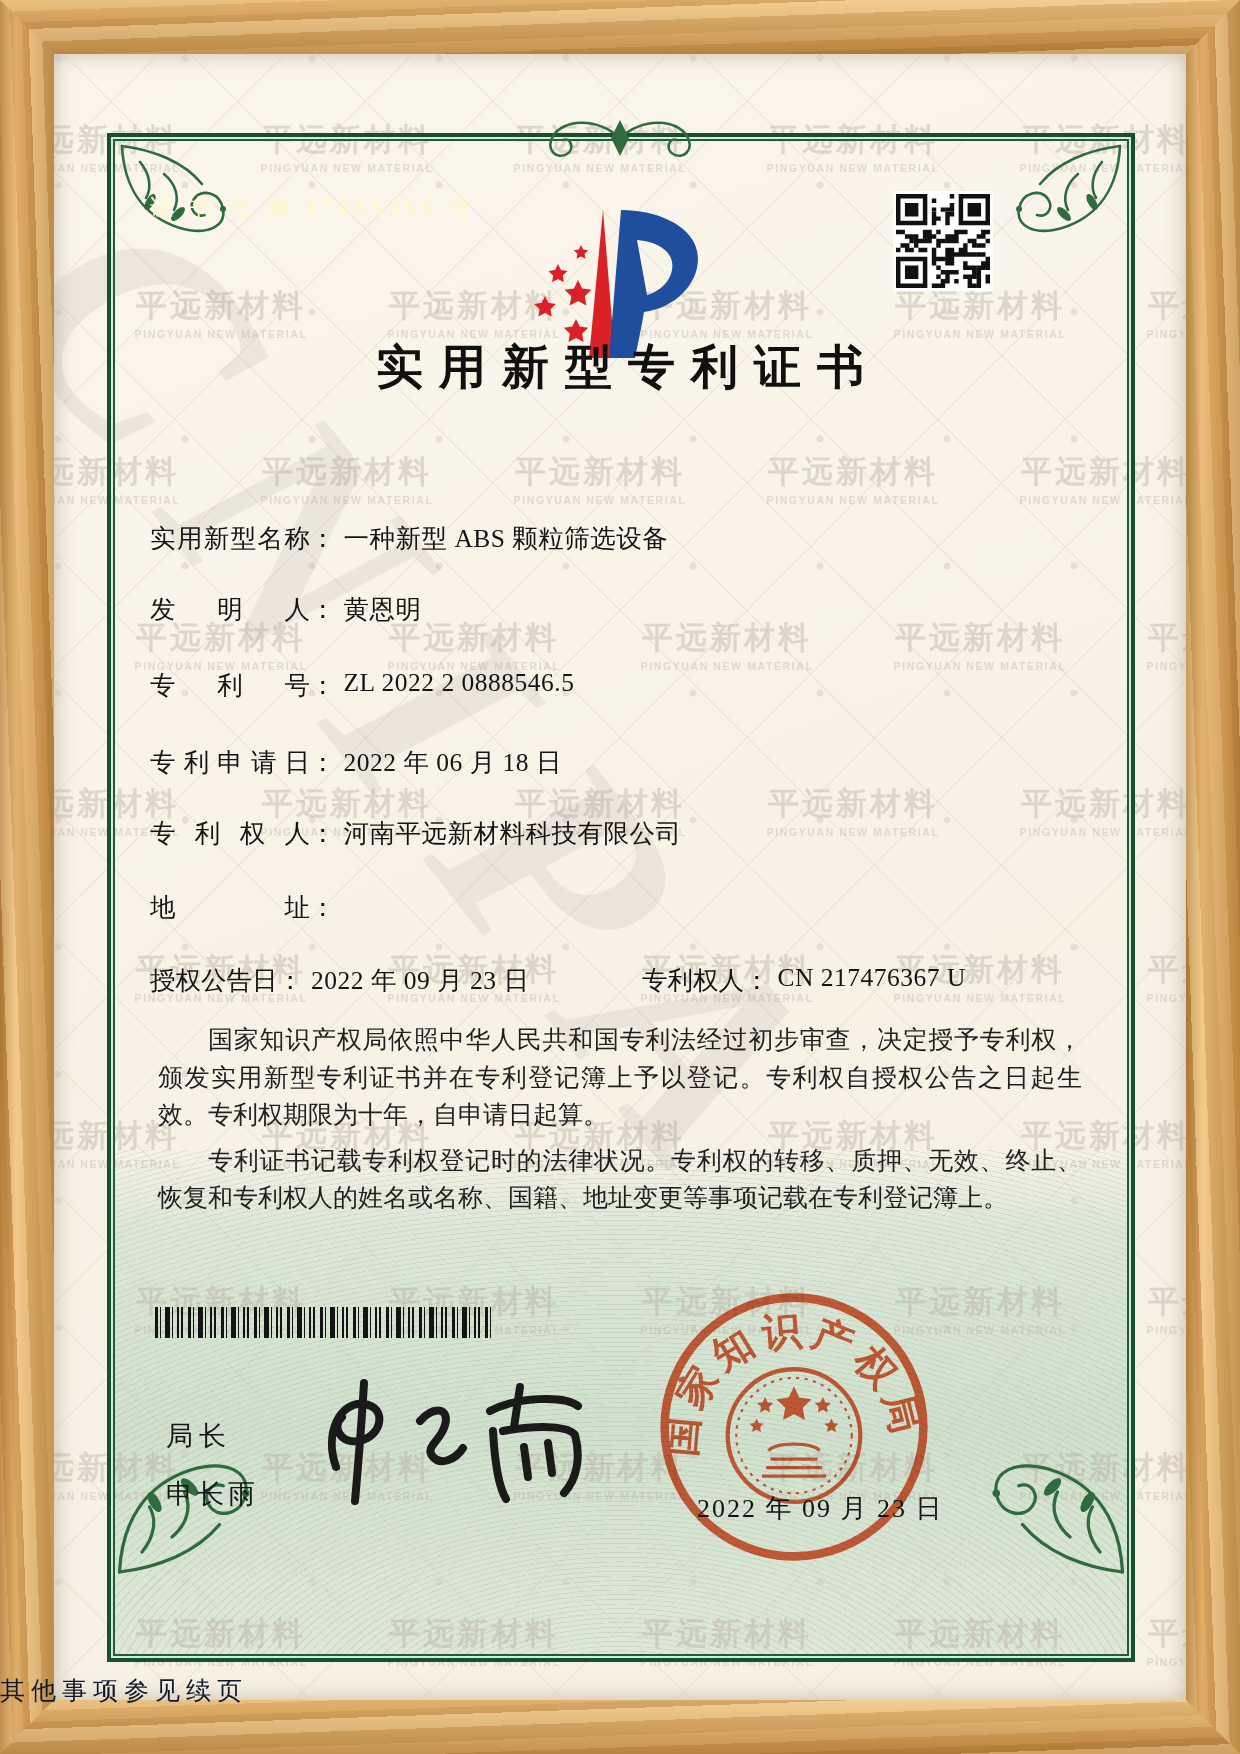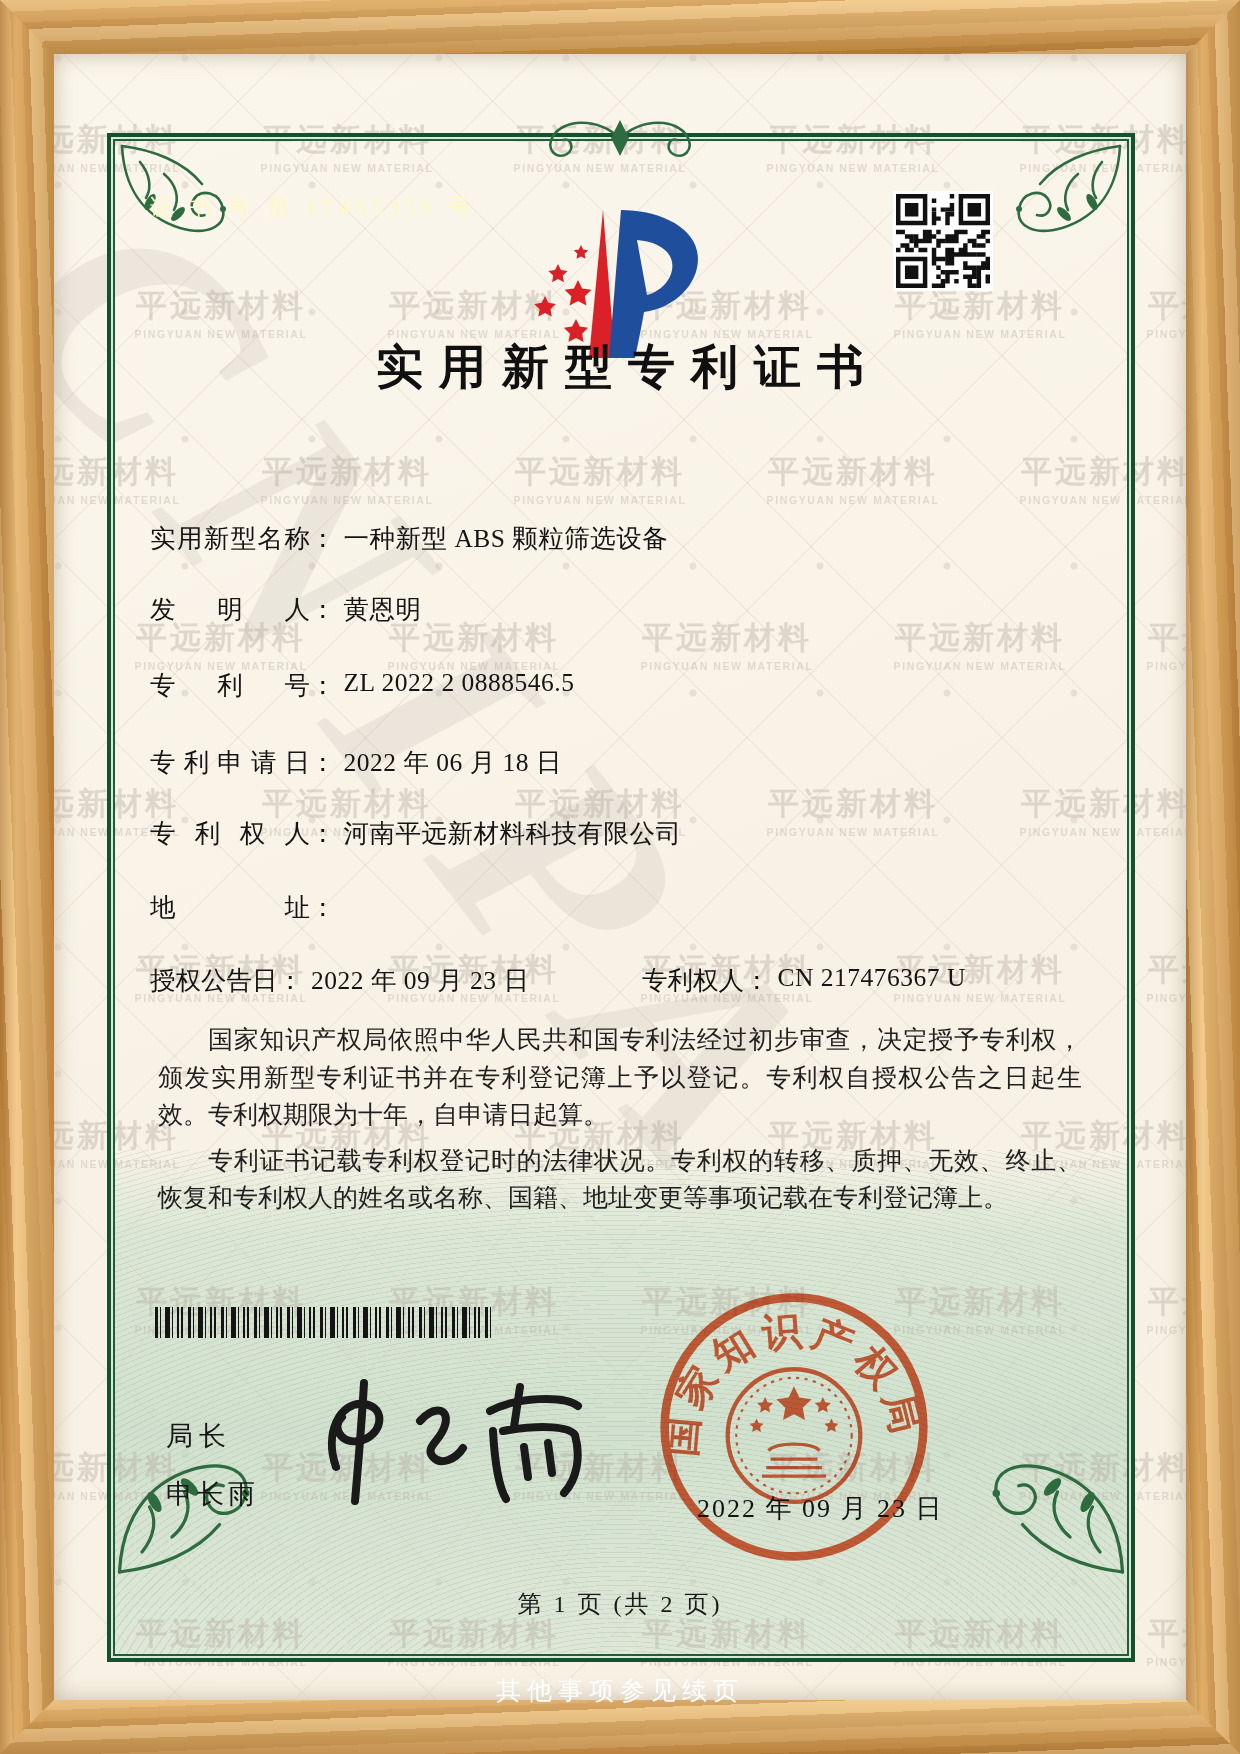--- a/index.html
+++ b/index.html
@@ -63,21 +63,21 @@
   .barcode{left:155px;top:1307px;width:338px;height:31px;background:
     repeating-linear-gradient(90deg,#141414 0 3px,transparent 3px 5px,#141414 5px 6px,transparent 6px 10px,
     #141414 10px 15px,transparent 15px 17px,#141414 17px 18px,transparent 18px 22px,#141414 22px 24px,
     transparent 24px 26px,#141414 26px 28px,transparent 28px 33px)}
   .issuer-title{left:166px;top:1418px;font-size:27px;color:#161616;letter-spacing:6px}
   .issuer-name{left:166px;top:1476px;font-size:27px;color:#161616;letter-spacing:4px}
   .signature{left:312px;top:1375px;z-index:11}
   .seal{left:655px;top:1288px;z-index:9;mix-blend-mode:multiply;opacity:.92}
   .seal-date{left:697px;top:1491px;z-index:12;font-size:26px;color:#131313;letter-spacing:2px}
   .page-info{left:0;right:0;top:1588px;text-align:center;font-size:24px;letter-spacing:3px;color:#1a1a1a}
-  .footer-note{left:0;right:0;top:1674px;text-align:center;font-size:25px;letter-spacing:6px;color:#ffffff;z-index:10}
+  .footer-note{left:0;right:0;top:1674px;font-size:25px;letter-spacing:6px;color:#0f172a;z-index:10}
   .logo{left:533px;top:206px;z-index:10}
   .qr{left:893px;top:191px;width:100px;height:100px;z-index:10;background:#fff;padding:3px}
 </style>
 </head>
 <body>
 
 <div class="page">
 
   <div class="paper"></div>
   <div class="lattice"></div>
@@ -425,16 +425,15 @@
       </text>
       <path d="M130,92 l5,10.5 11.5,1.6 -8.3,8 2,11.4 -10.2-5.4 -10.2,5.4 2-11.4 -8.3-8 11.5-1.6z"></path>
       <path d="M103,102 l2.3,4.8 5.2,.8 -3.8,3.6 .9,5.2 -4.6-2.5 -4.7,2.5 .9-5.2 -3.7-3.6 5.2-.8z"></path>
       <path d="M157,102 l2.3,4.8 5.2,.8 -3.8,3.6 .9,5.2 -4.6-2.5 -4.7,2.5 .9-5.2 -3.7-3.6 5.2-.8z"></path>
       <path d="M95,122 l2,4.2 4.6,.7 -3.3,3.2 .8,4.6 -4.1-2.2 -4.1,2.2 .8-4.6 -3.3-3.2 4.6-.7z"></path>
       <path d="M165,122 l2,4.2 4.6,.7 -3.3,3.2 .8,4.6 -4.1-2.2 -4.1,2.2 .8-4.6 -3.3-3.2 4.6-.7z"></path>
     </g>
   </svg>
   <div class="abs seal-date">2022 年 09 月 23 日</div>
 
-  <div class="abs page-info">第 1 页 (共 2 页)</div>
   <div class="abs footer-note">其他事项参见续页</div>
 
 </div>
 
 </body></html>

